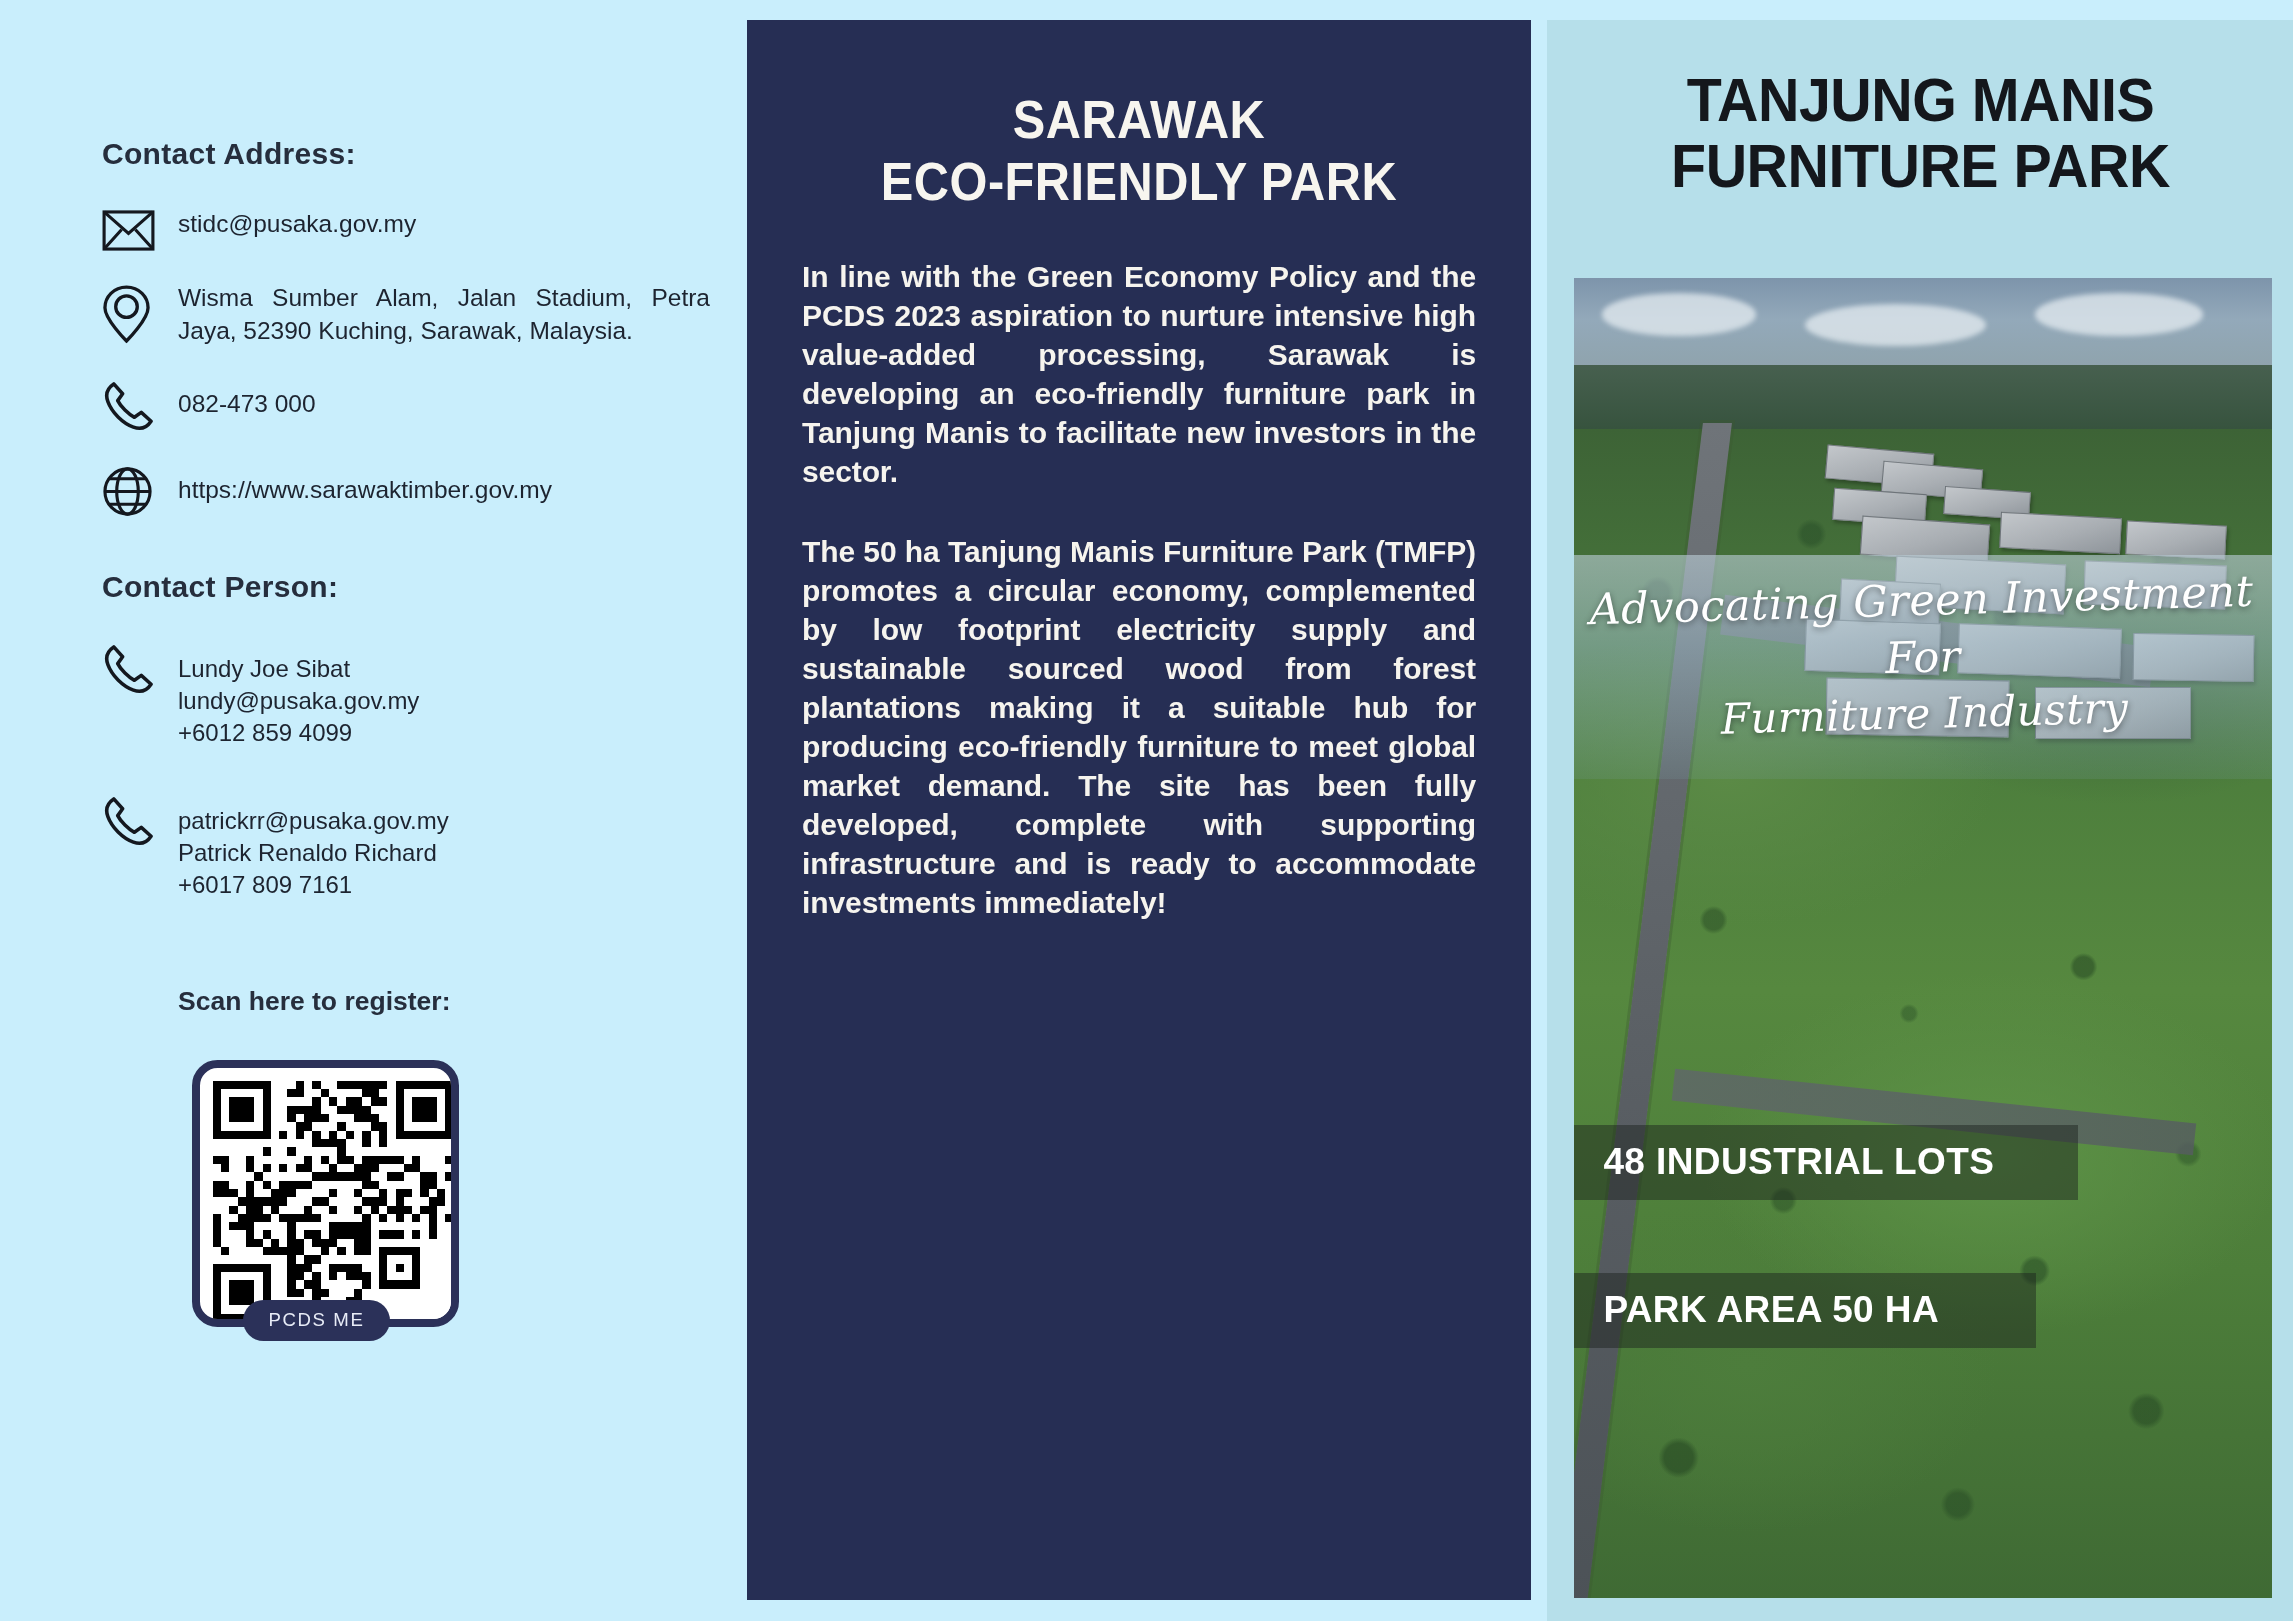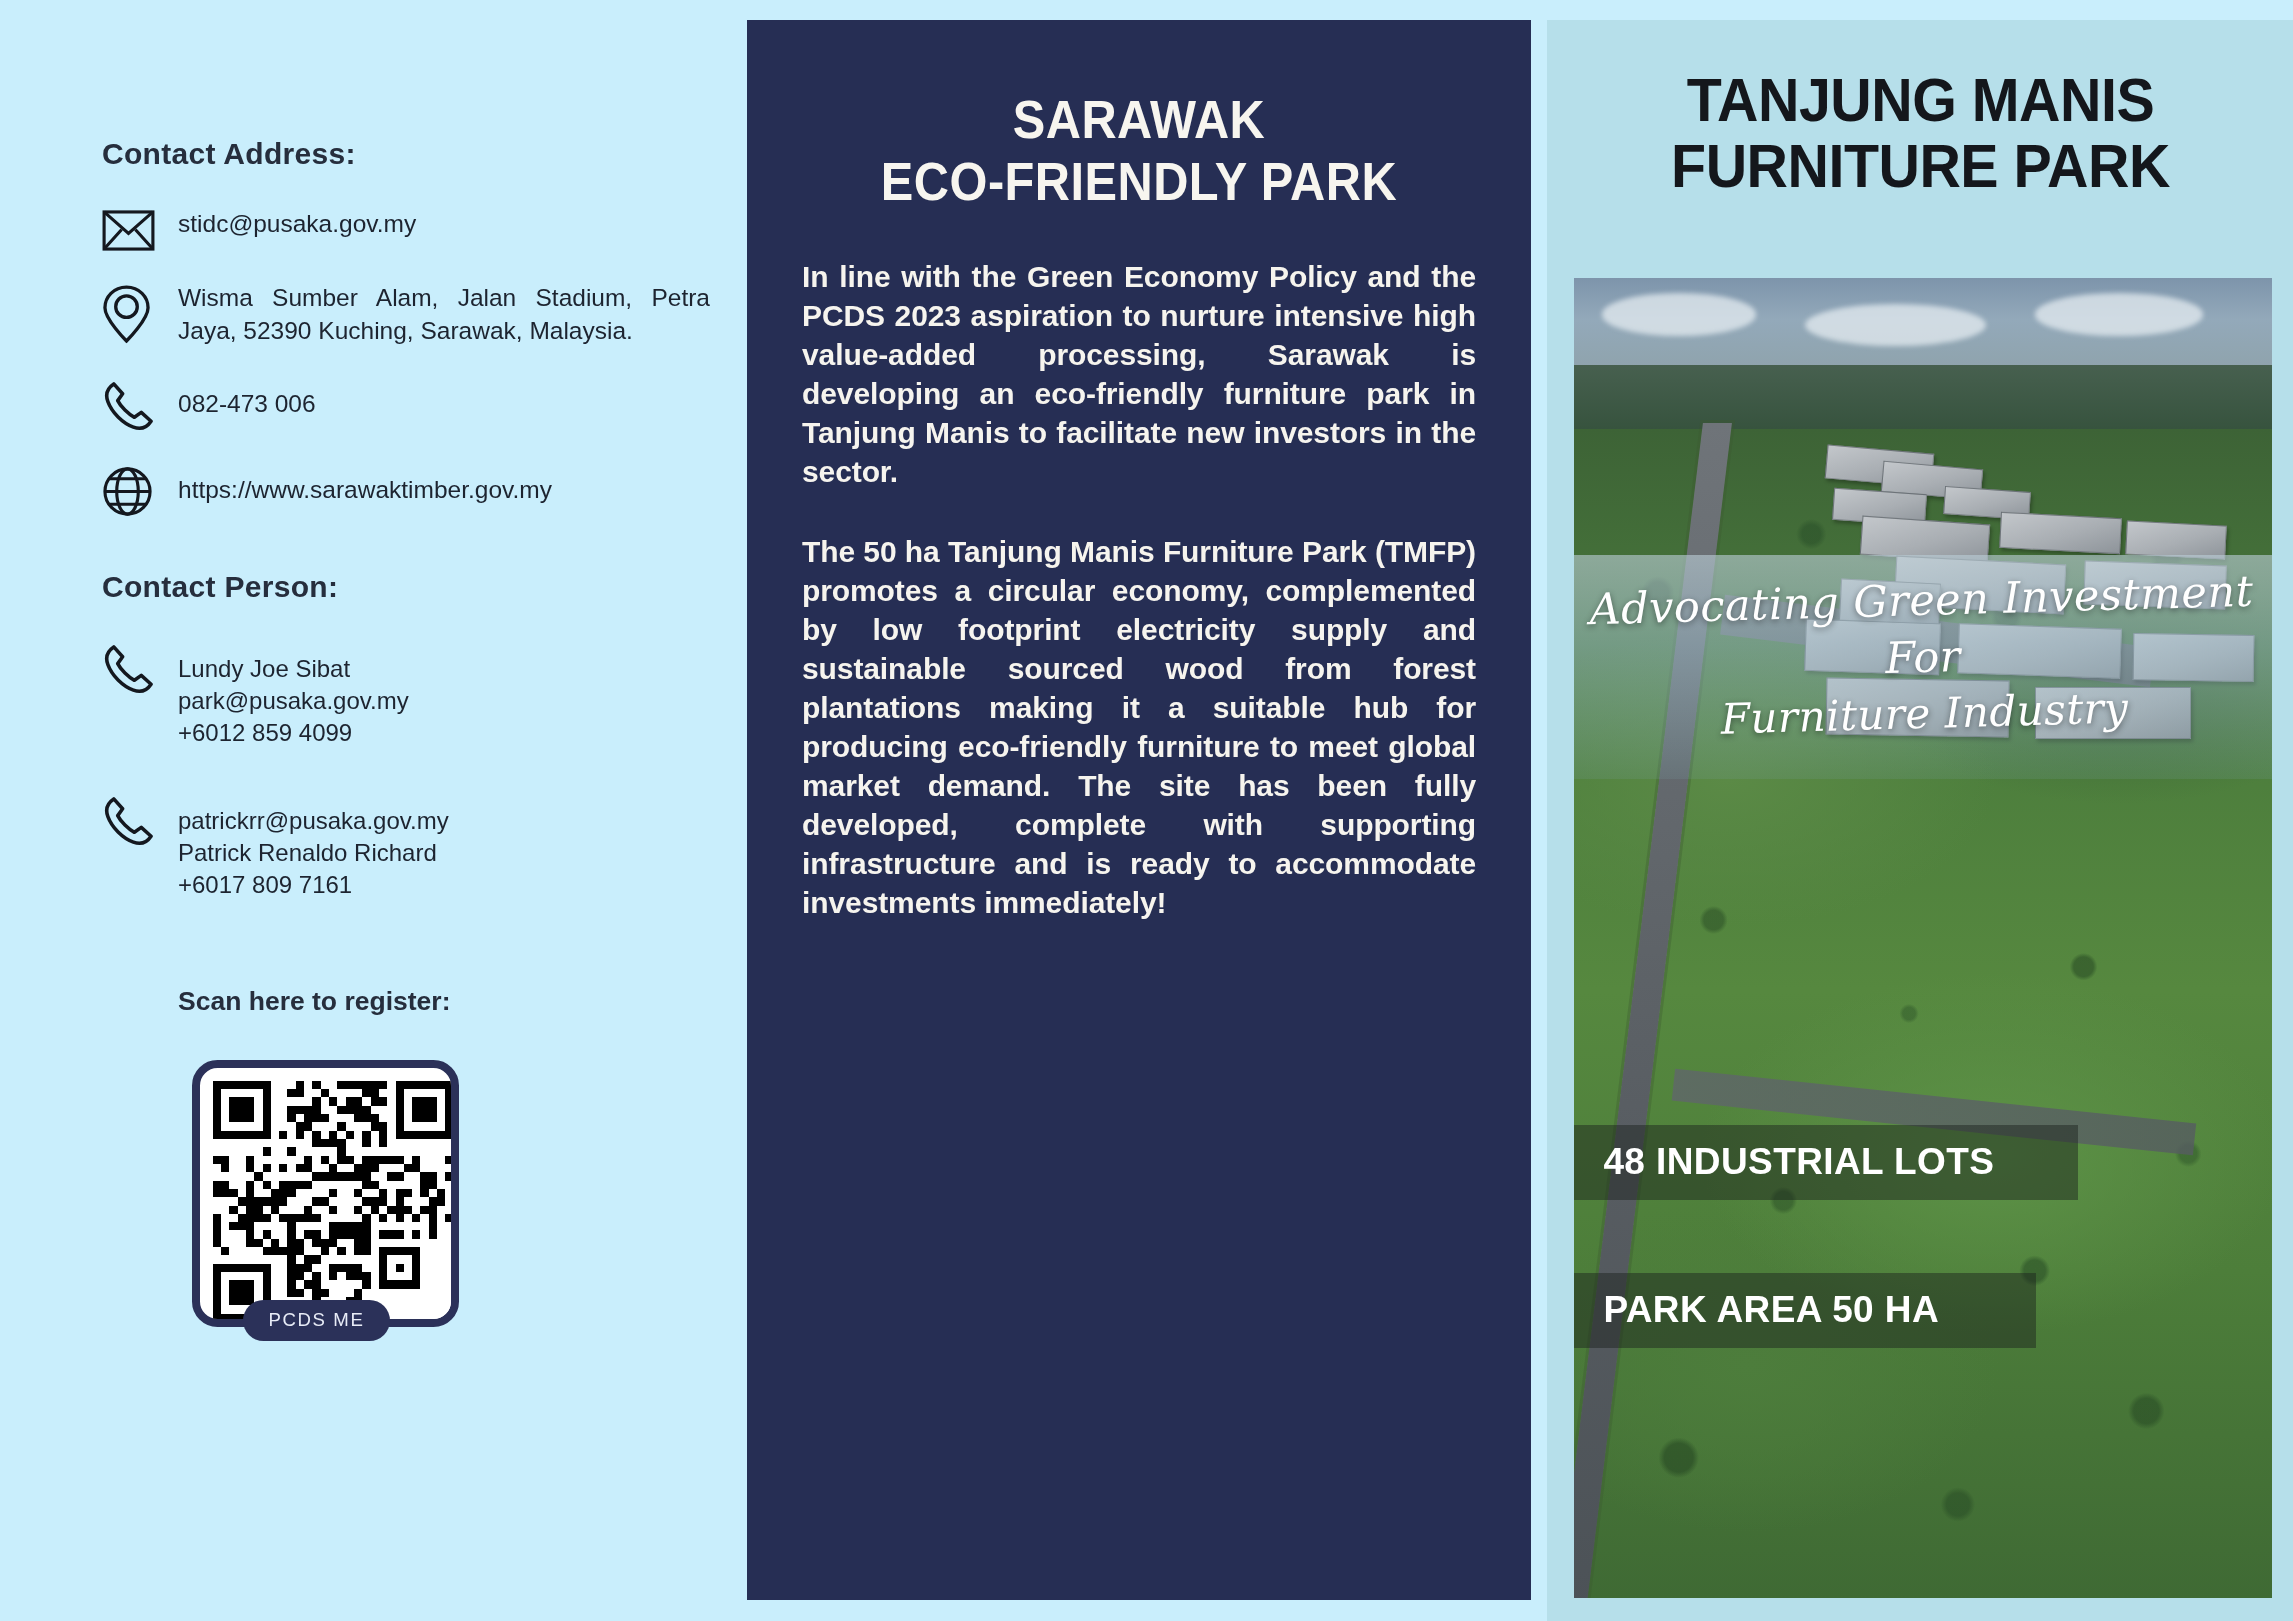--- a/index.html
+++ b/index.html
@@ -311,21 +311,21 @@
         </span>
         <span class="ctext addr-text">Wisma Sumber Alam, Jalan Stadium, Petra Jaya, 52390 Kuching, Sarawak, Malaysia.</span>
       </div>
 
       <div class="contact-row">
         <span class="ico">
           <svg width="53" height="53" viewBox="0 0 54 54" fill="none" stroke="#14181f" stroke-width="3.6" stroke-linejoin="round">
             <path d="M12 4 C6 8 3 14 6 22 C10 33 21 44 32 48 C40 51 46 48 50 42 L40 33 L33 38 C27 35 19 27 16 21 L21 14 Z"></path>
           </svg>
         </span>
-        <span class="ctext pad-top-1">082-473 006</span>
+        <span class="ctext pad-top-1">082-473 000</span>
       </div>
 
       <div class="contact-row">
         <span class="ico">
           <svg width="51" height="51" viewBox="0 0 52 52" fill="none" stroke="#14181f" stroke-width="3.2">
             <circle cx="26" cy="26" r="23"></circle>
             <ellipse cx="26" cy="26" rx="11" ry="23"></ellipse>
             <path d="M3 26 H49 M7 13 H45 M7 39 H45"></path>
           </svg>
         </span>
@@ -335,21 +335,21 @@
       <div class="sec-heading" style="margin-top:53px;">Contact Person:</div>
 
       <div class="contact-row person-block">
         <span class="ico">
           <svg width="53" height="53" viewBox="0 0 54 54" fill="none" stroke="#14181f" stroke-width="3.6" stroke-linejoin="round">
             <path d="M12 4 C6 8 3 14 6 22 C10 33 21 44 32 48 C40 51 46 48 50 42 L40 33 L33 38 C27 35 19 27 16 21 L21 14 Z"></path>
           </svg>
         </span>
         <span class="ctext">
           <div>Lundy Joe Sibat</div>
-          <div>park@pusaka.gov.my</div>
+          <div>lundy@pusaka.gov.my</div>
           <div>+6012 859 4099</div>
         </span>
       </div>
 
       <div class="contact-row person-block" style="margin-top:45px;">
         <span class="ico">
           <svg width="53" height="53" viewBox="0 0 54 54" fill="none" stroke="#14181f" stroke-width="3.6" stroke-linejoin="round">
             <path d="M12 4 C6 8 3 14 6 22 C10 33 21 44 32 48 C40 51 46 48 50 42 L40 33 L33 38 C27 35 19 27 16 21 L21 14 Z"></path>
           </svg>
         </span>

